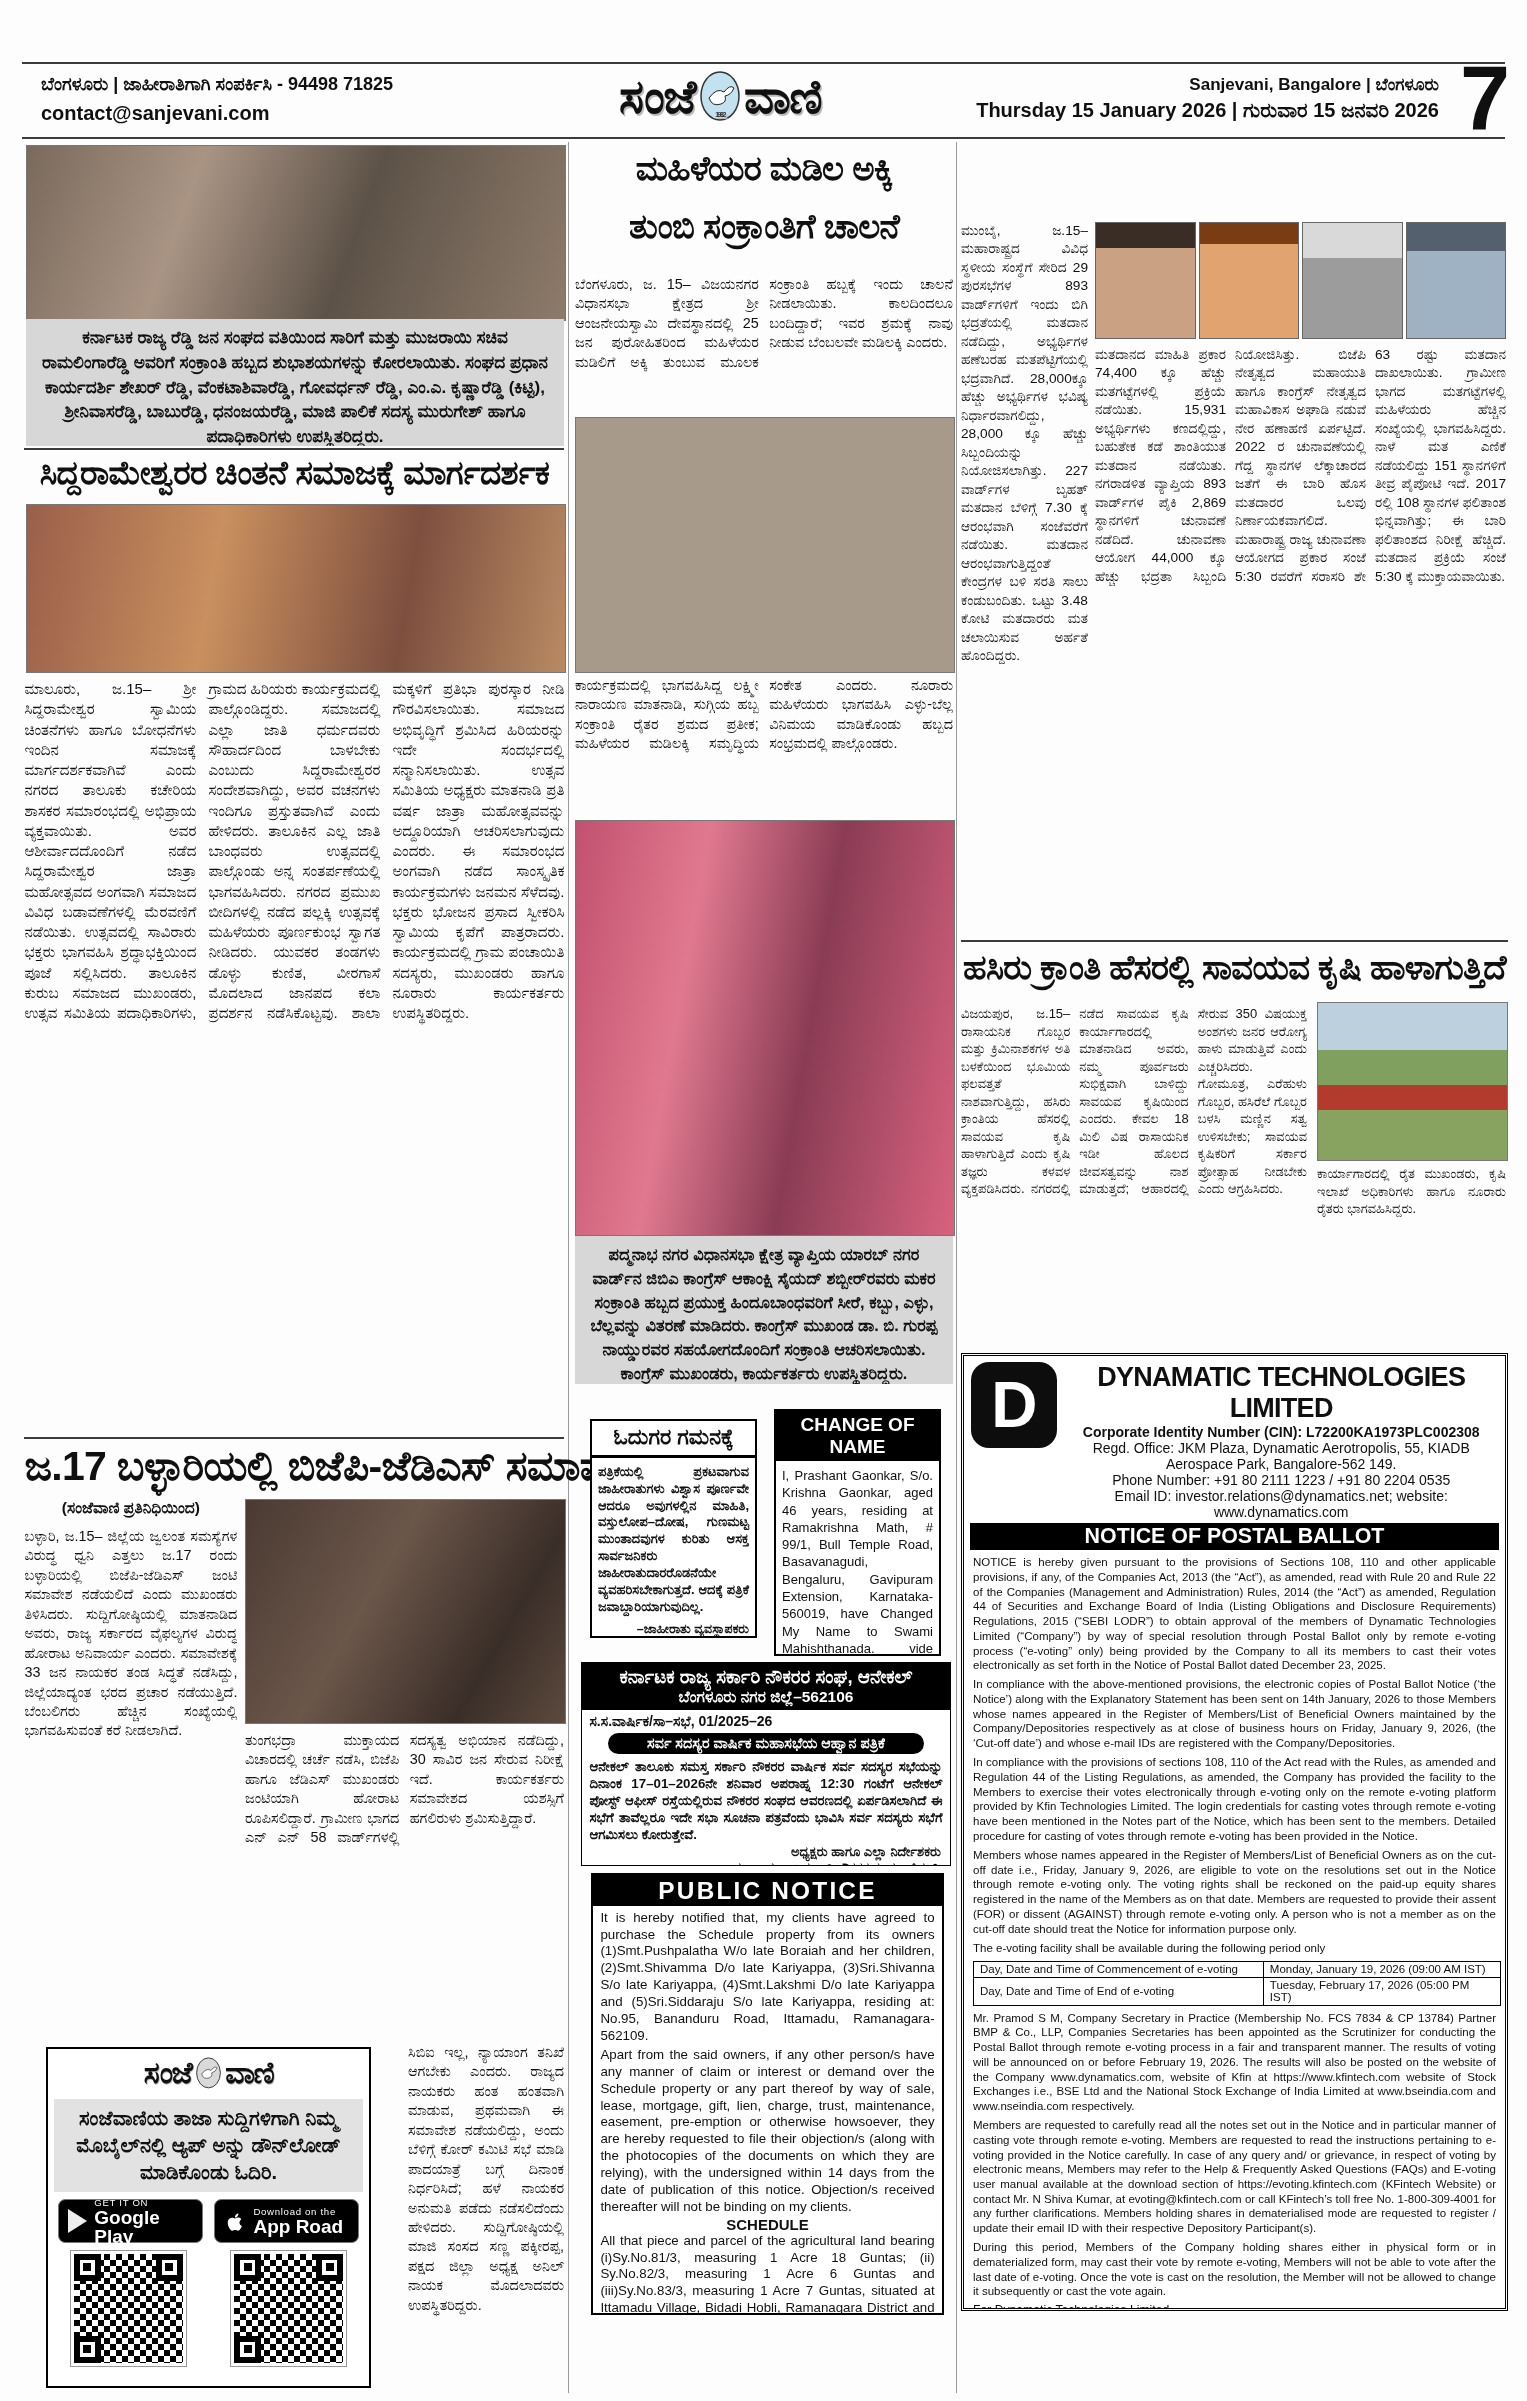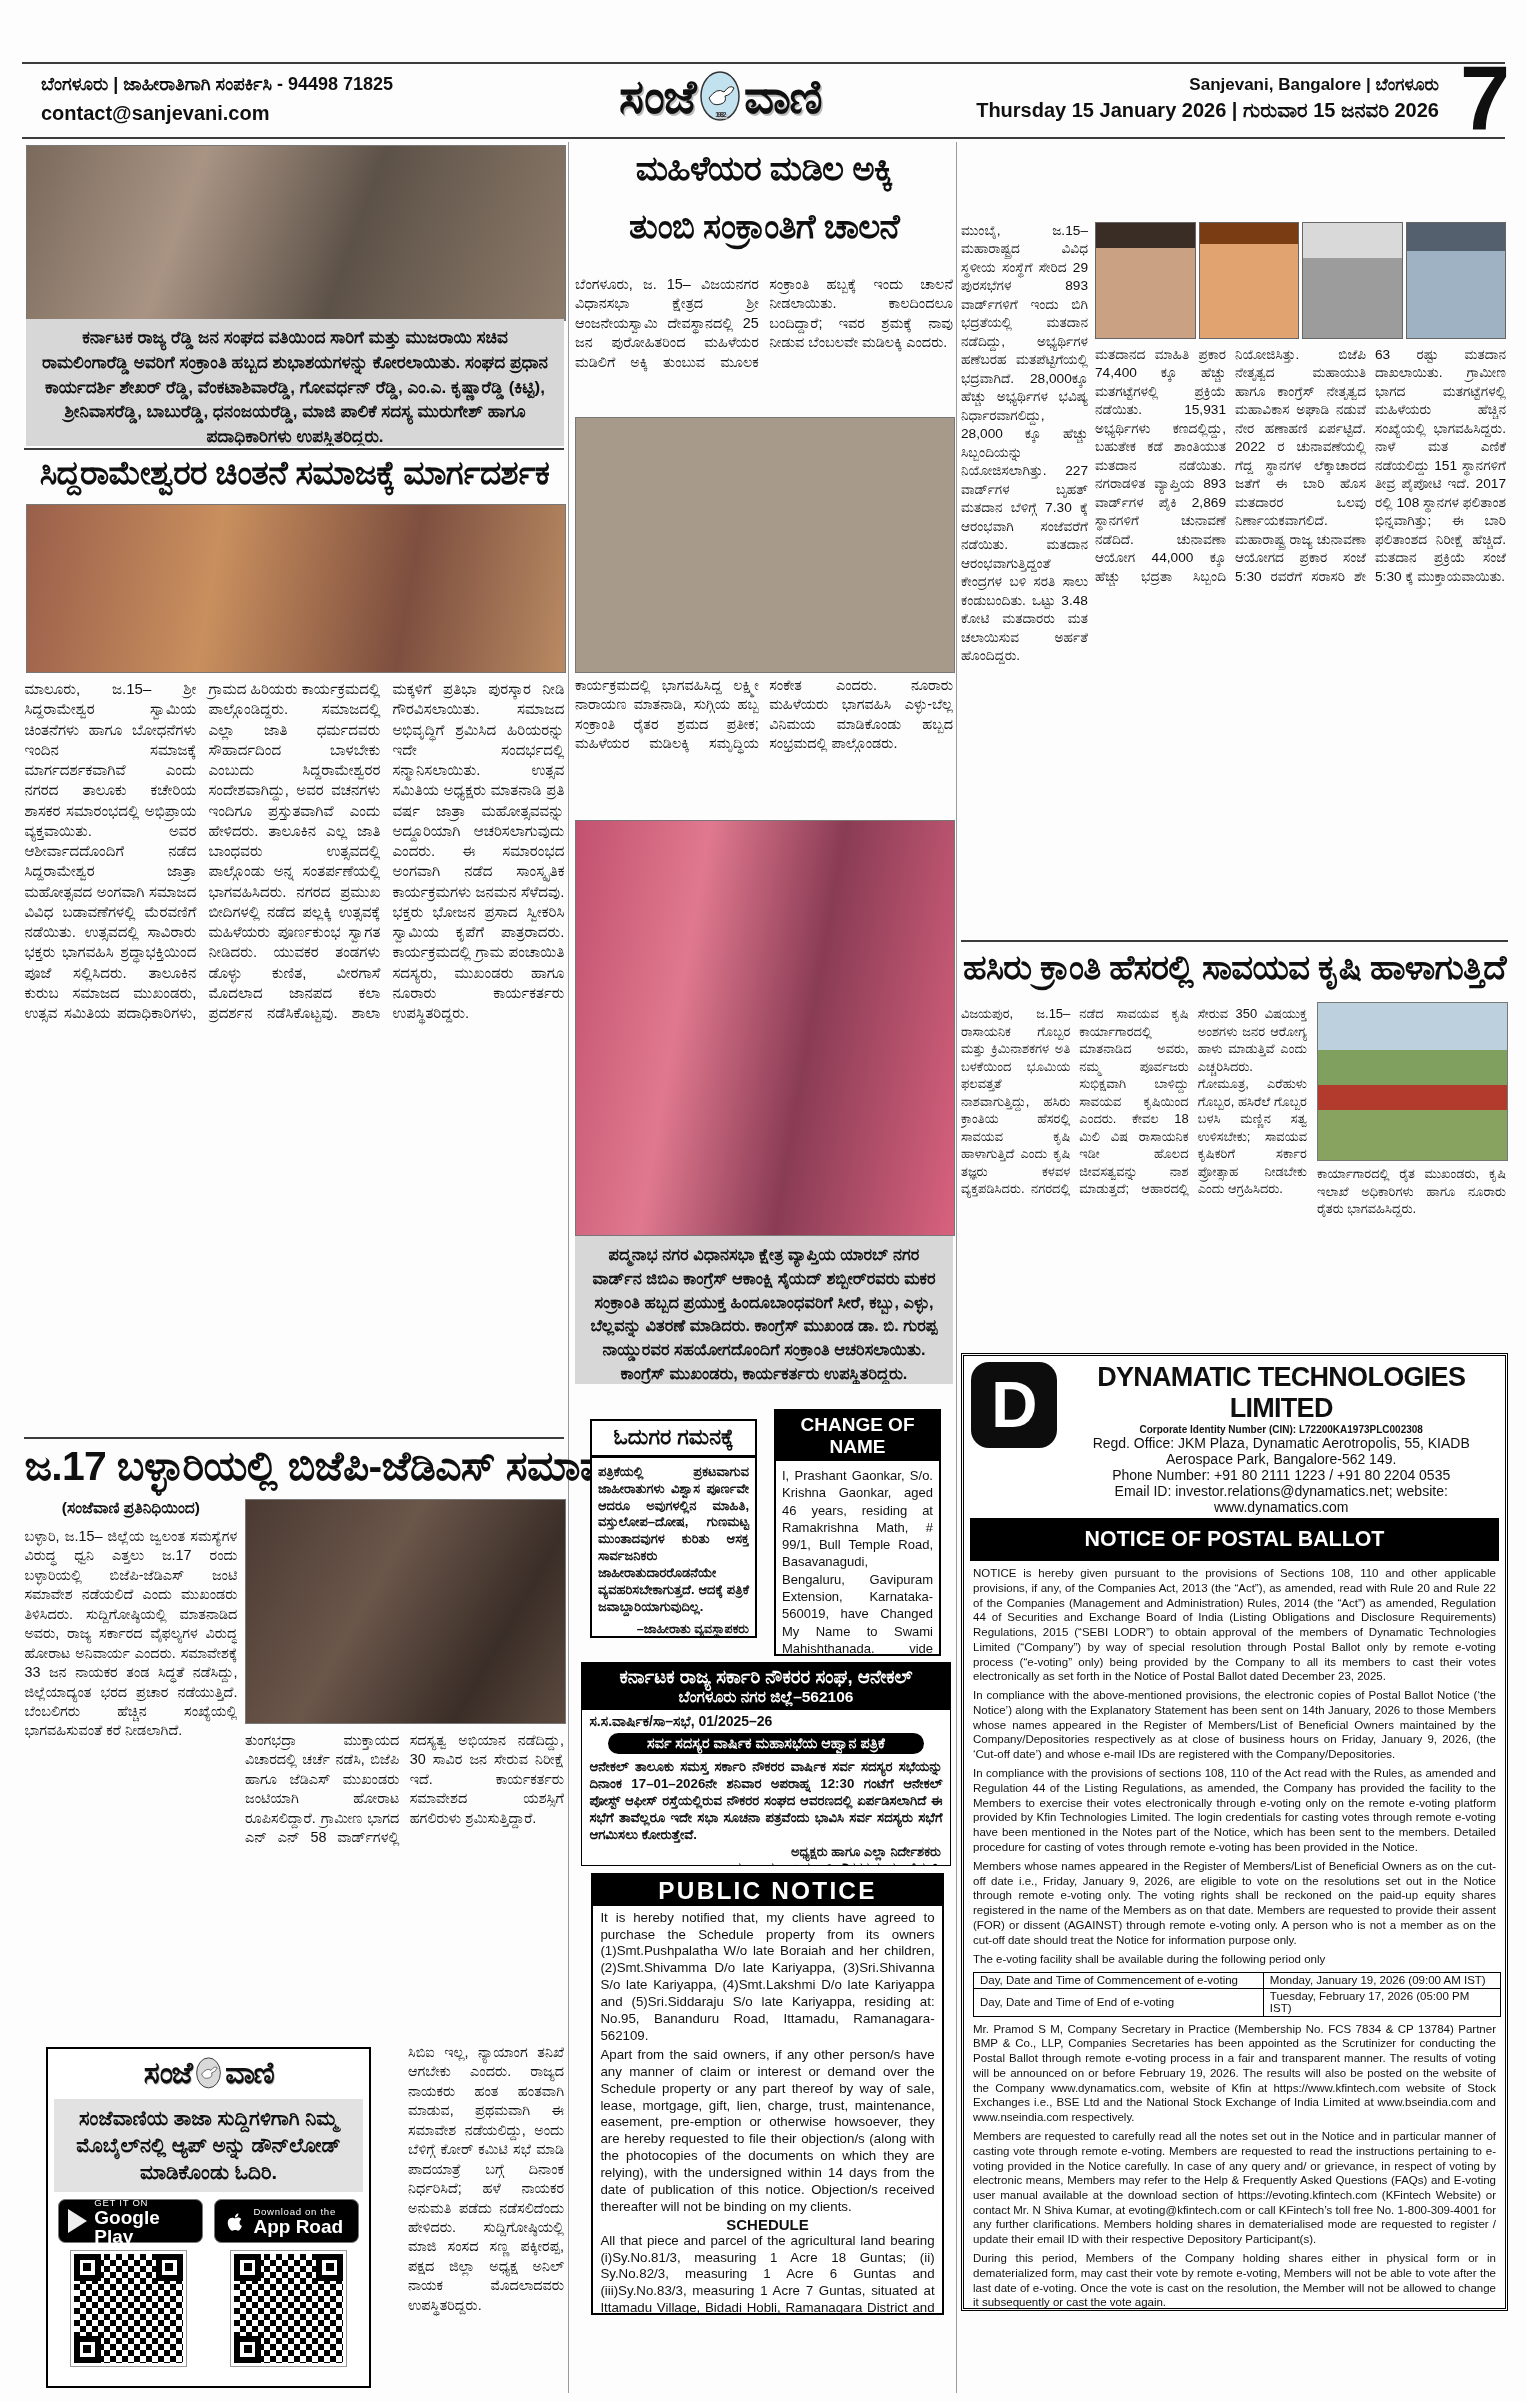--- a/index.html
+++ b/index.html
@@ -184,27 +184,27 @@
   <div class="abs photo" style="left:1317px;top:1002px;width:189px;height:157px;background:linear-gradient(#bcd0de 0 30%,#7fa05f 30% 52%,#b23b2e 52% 68%,#87a35f 68%);"></div>
   <div class="abs bt" style="left:1317px;top:1165px;width:189px;height:177px;font-size:13px;">ಕಾರ್ಯಾಗಾರದಲ್ಲಿ ರೈತ ಮುಖಂಡರು, ಕೃಷಿ ಇಲಾಖೆ ಅಧಿಕಾರಿಗಳು ಹಾಗೂ ನೂರಾರು ರೈತರು ಭಾಗವಹಿಸಿದ್ದರು.</div>
 
   <div class="abs" style="left:961px;top:1353px;width:547px;height:958px;border:3px double #000;box-sizing:border-box;background:#fff;overflow:hidden;">
     <div style="display:flex;gap:7.4px;padding:6px 7.4px 0;">
       <div class="dyn-logo">
           <span>D</span>
         </div>
       <div style="flex:1;text-align:center;">
         <div style="font-size:27px;font-weight:800;letter-spacing:-0.7px;">DYNAMATIC TECHNOLOGIES LIMITED</div>
-        <div style="font-size:10px;font-weight:bold;">Corporate Identity Number (CIN): L72200KA1973PLC002308</div>
+        <div style="font-size:14px;font-weight:bold;">Corporate Identity Number (CIN): L72200KA1973PLC002308</div>
         <div style="font-size:14px;">Regd. Office: JKM Plaza, Dynamatic Aerotropolis, 55, KIADB Aerospace Park, Bangalore-562 149.</div>
         <div style="font-size:14px;">Phone Number:  +91 80 2111 1223 / +91 80 2204 0535</div>
         <div style="font-size:14px;">Email ID: investor.relations@dynamatics.net; website: www.dynamatics.com</div>
       </div>
     </div>
-    <div class="bar" style="font-size:21.4px;margin:3px 6px;padding:9px 0;">NOTICE OF POSTAL BALLOT</div>
+    <div class="bar" style="font-size:21.4px;margin:3px 6px;padding:1px 0;">NOTICE OF POSTAL BALLOT</div>
     <div class="dyn-p">NOTICE is hereby given pursuant to the provisions of Sections 108, 110 and other applicable provisions, if any, of the Companies Act, 2013 (the “Act”), as amended, read with Rule 20 and Rule 22 of the Companies (Management and Administration) Rules, 2014 (the “Act”) as amended, Regulation 44 of Securities and Exchange Board of India (Listing Obligations and Disclosure Requirements) Regulations, 2015 (“SEBI LODR”) to obtain approval of the members of Dynamatic Technologies Limited (“Company”) by way of special resolution through Postal Ballot only by remote e-voting process (“e-voting” only) being provided by the Company to all its members to cast their votes electronically as set forth in the Notice of Postal Ballot dated December 23, 2025.</div>
     <div class="dyn-p">In compliance with the above-mentioned provisions, the electronic copies of Postal Ballot Notice (‘the Notice’) along with the Explanatory Statement has been sent on 14th January, 2026 to those Members whose names appeared in the Register of Members/List of Beneficial Owners maintained by the Company/Depositories respectively as at close of business hours on Friday, January 9, 2026, (the ‘Cut-off date’) and whose e-mail IDs are registered with the Company/Depositories.</div>
     <div class="dyn-p">In compliance with the provisions of sections 108, 110 of the Act read with the Rules, as amended and Regulation 44 of the Listing Regulations, as amended, the Company has provided the facility to the Members to exercise their votes electronically through e-voting only on the remote e-voting platform provided by Kfin Technologies Limited. The login credentials for casting votes through remote e-voting have been mentioned in the Notes part of the Notice, which has been sent to the members. Detailed procedure for casting of votes through remote e-voting has been provided in the Notice.</div>
     <div class="dyn-p">Members whose names appeared in the Register of Members/List of Beneficial Owners as on the cut-off date i.e., Friday, January 9, 2026, are eligible to vote on the resolutions set out in the Notice through remote e-voting only. The voting rights shall be reckoned on the paid-up equity shares registered in the name of the Members as on that date. Members are requested to provide their assent (FOR) or dissent (AGAINST) through remote e-voting only. A person who is not a member as on the cut-off date should treat the Notice for information purpose only.</div>
     <div class="dyn-p">The e-voting facility shall be available during the following period only</div>
     <table class="dyn-table">
       <tbody>
           <tr>
             <td style="width:55%;">Day, Date and Time of Commencement of e-voting</td>
             <td>Monday, January 19, 2026 (09:00 AM IST)</td>

